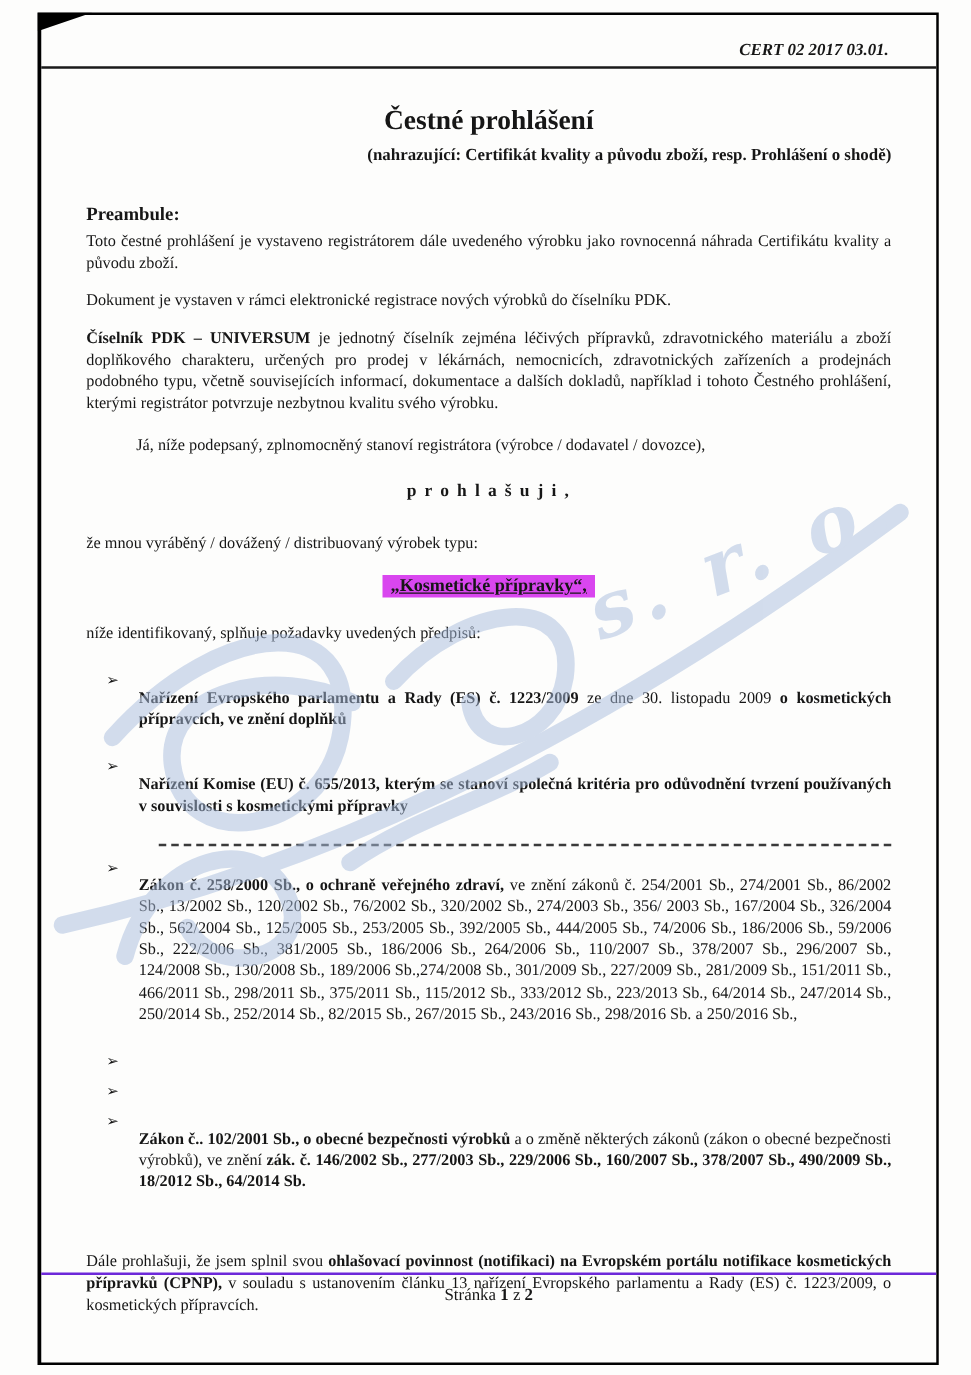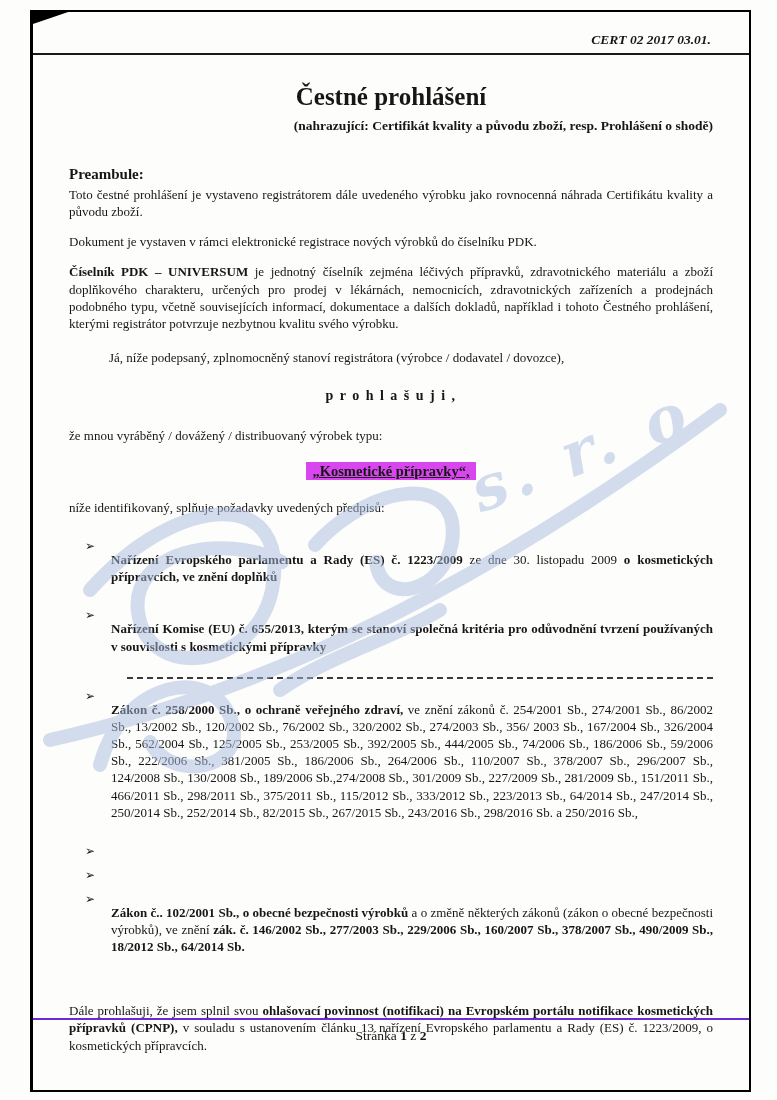--- a/index.html
+++ b/index.html
@@ -20,21 +20,21 @@
   }
   .corner-artifact {
     position:absolute; top:-2px; left:-3px; width:44px; height:15px;
     background:#000; clip-path:polygon(0 0,100% 0,0 100%);
   }
   .doc-code {
     text-align:right; font-style:italic; font-weight:bold;
     font-size:13.5px; padding-right:2px;
   }
   .header-rule { border-top:2px solid #1a1a1a; margin:5px -36px 0 -36px; }
-  .title { margin-top:28px; text-align:center; font-size:25px; font-weight:bold; }
+  .title { margin-top:28px; text-align:center; font-size:22px; font-weight:bold; }
   .subtitle { margin-top:7px; text-align:right; font-size:13.5px; font-weight:bold; }
   .preamble-h { margin-top:32px; font-size:15px; font-weight:bold; }
   .para {
     font-size:13px; line-height:1.32; text-align:justify; margin-top:3px;
   }
   .b { font-weight:bold; }
   .intro { margin-top:18px; font-size:13px; text-indent:40px; }
   .verb {
     margin-top:22px; text-align:center; font-weight:bold;
     font-size:14px; letter-spacing:1.5px;

